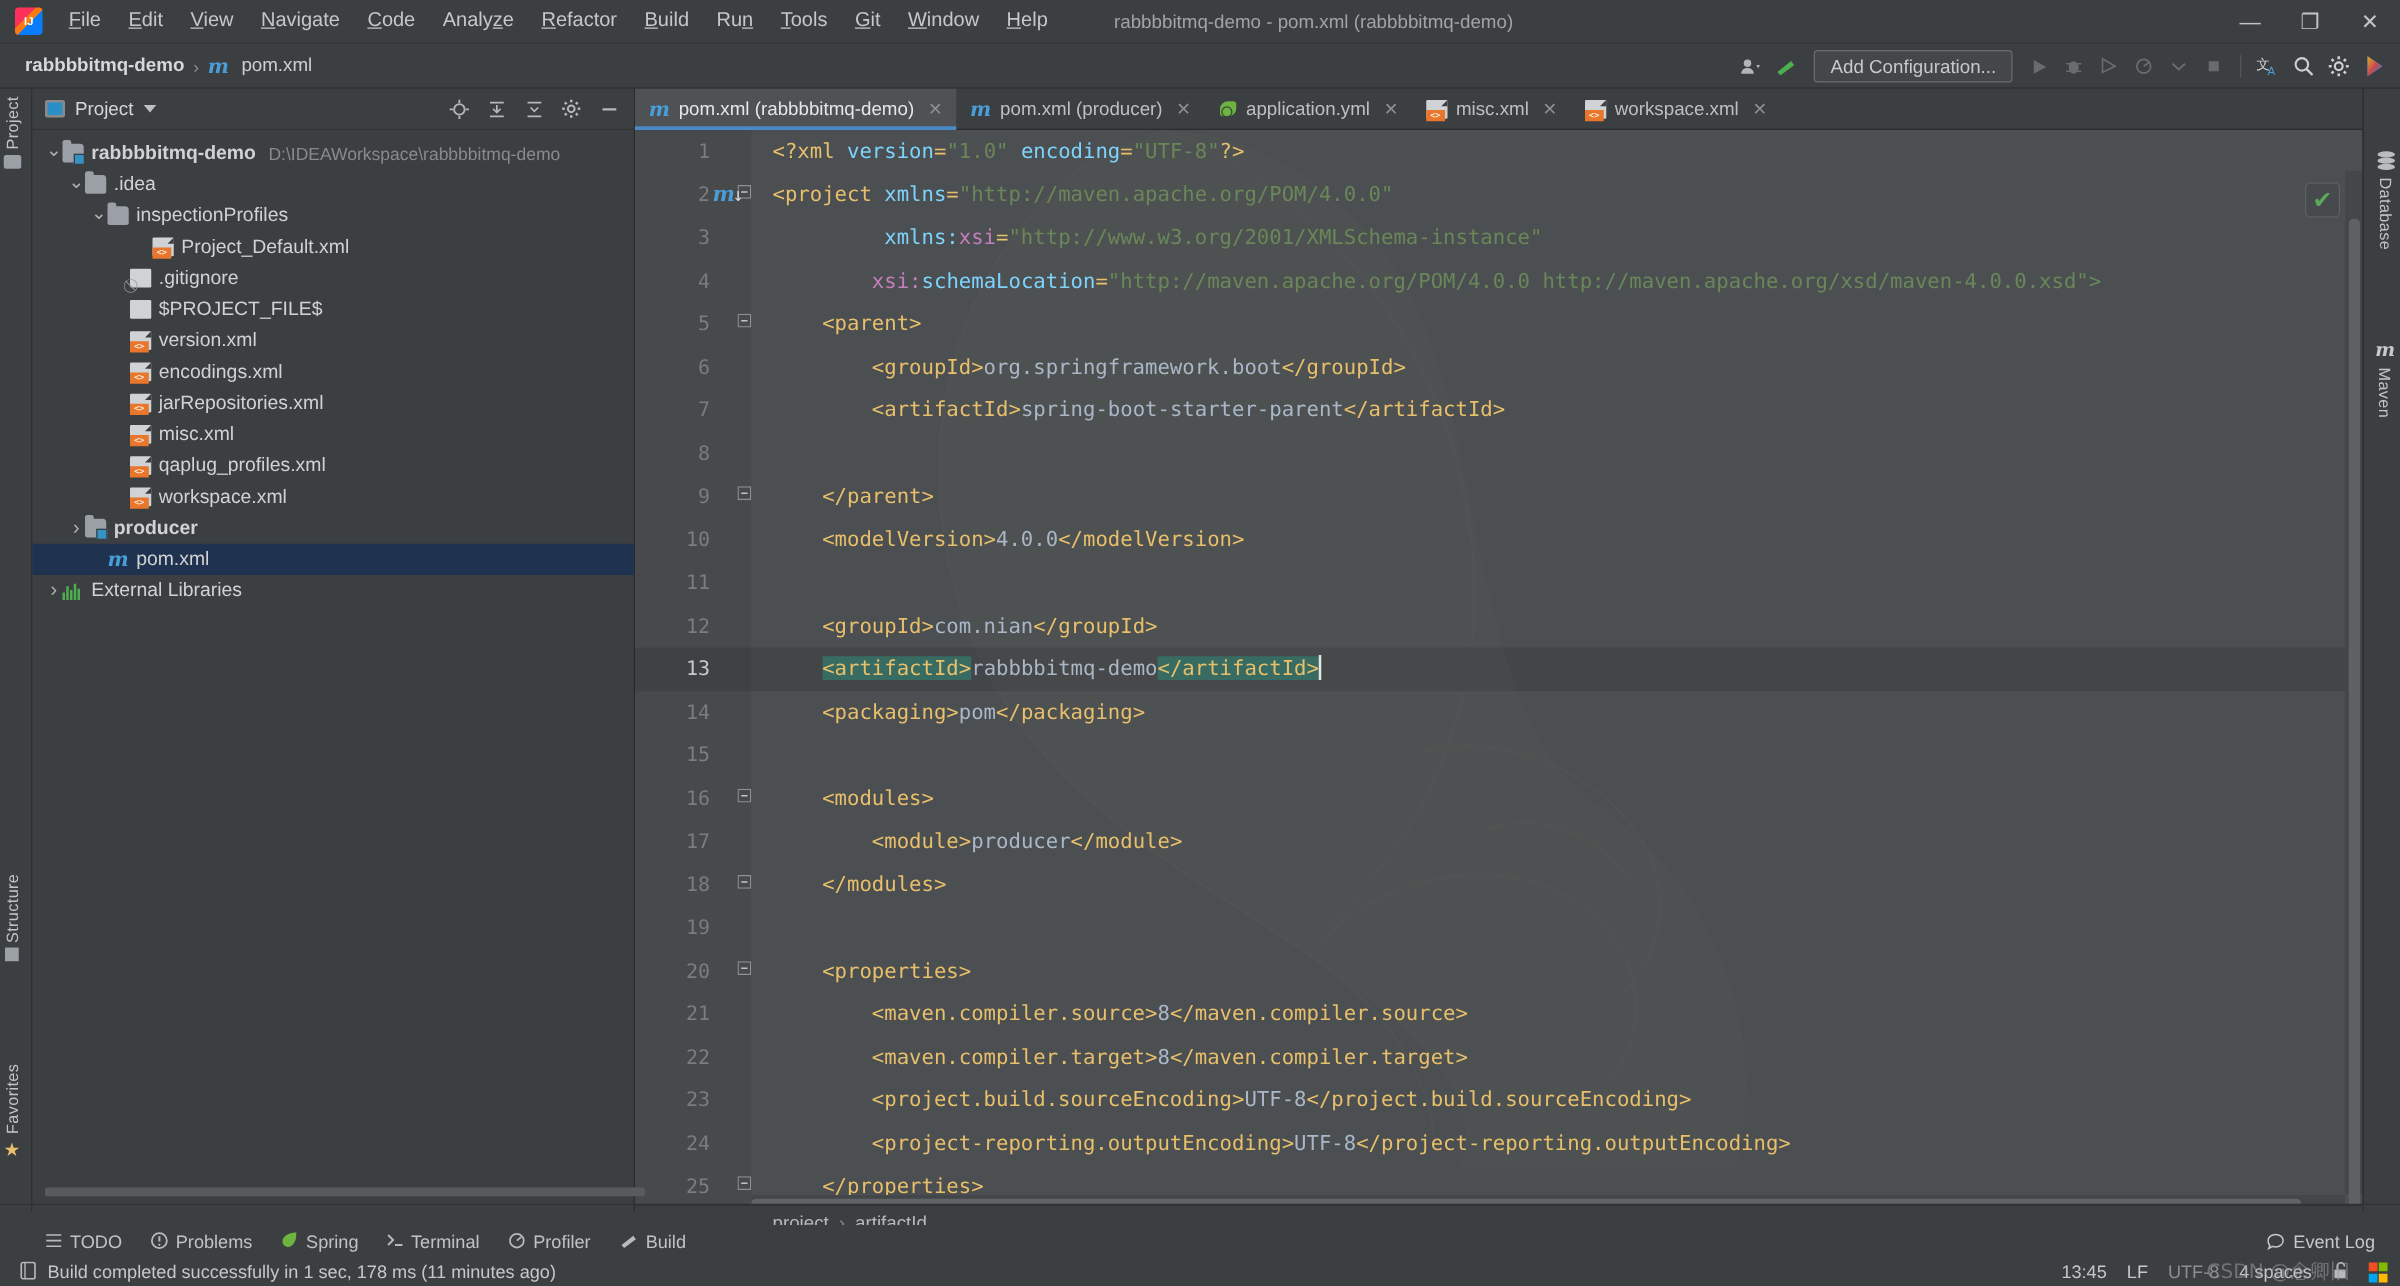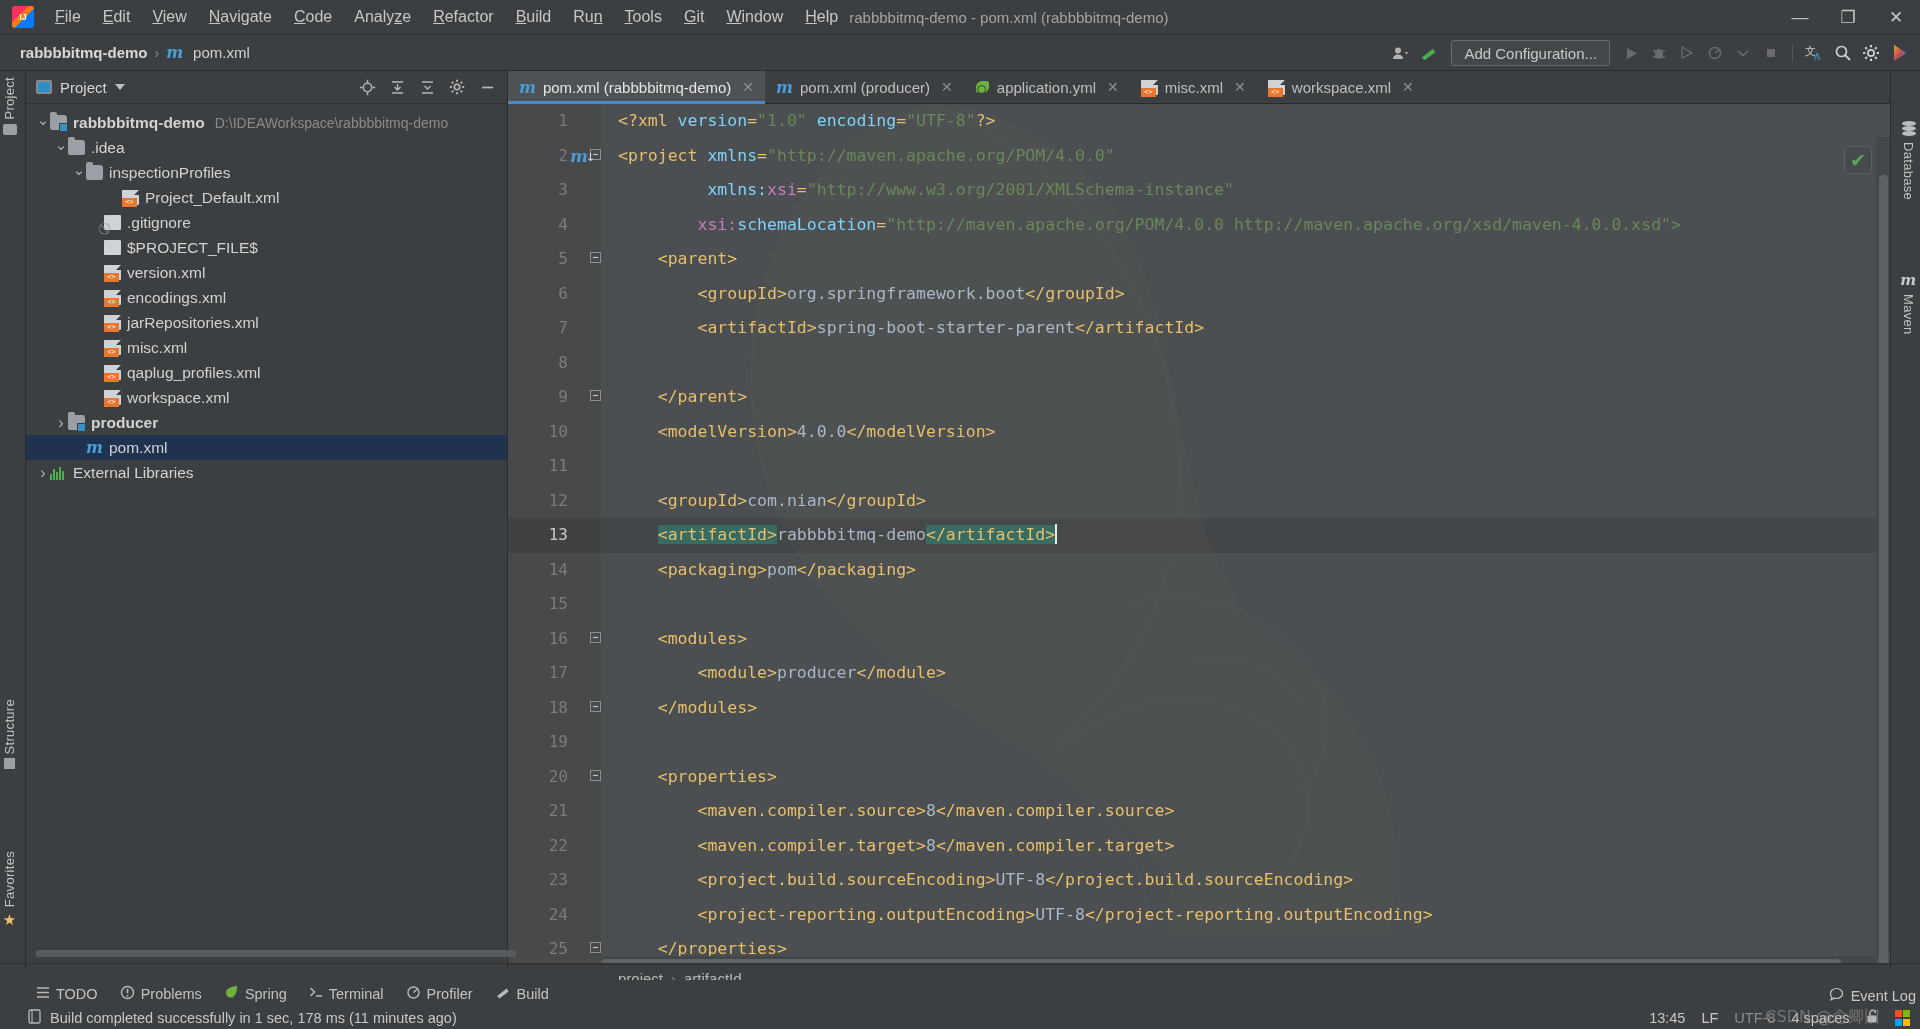--- a/index.html
+++ b/index.html
@@ -26,21 +26,21 @@
   .logo:after{
     content:"IJ"; position:absolute; left:0; top:0; width:100%; height:100%;
     font-size:9px; font-weight:bold; color:#fff; display:flex; align-items:center; justify-content:center;
   }
   .menu{ display:flex; align-items:center; gap:0px; }
   .menu-item{
     padding:5px 11px; font-size:16px; color:#c7c7c7; cursor:default; line-height:1;
   }
   .menu-item span.u{ text-decoration:underline; }
   .win-title{
-    font-size:15px; color:#a3a3a3; white-space:nowrap;
+    margin-left:42px; font-size:15px; color:#a3a3a3; white-space:nowrap;
   }
   .win-controls{
     position:absolute; right:0; top:0; height:35px; display:flex; align-items:center;
   }
   .wc{ width:48px;height:35px;display:flex;align-items:center;justify-content:center;font-size:17px;color:#c4c4c4;}
 
   
   .navbar{
     position:absolute; left:0; top:35px; width:1920px; height:36px;
     background:#3c3f41; display:flex; align-items:center;
@@ -233,25 +233,25 @@
     display:flex; align-items:center; gap:22px; padding-left:36px;
     font-size:14.5px; color:#c2c2c2; background:#3c3f41;
   }
   .tool-btn{ display:flex; align-items:center; gap:6px; }
   .tool-ico{ font-size:14px; color:#b9b9b9; }
   .statusline{
     position:absolute; left:0; right:0; bottom:0; height:22px;
     display:flex; align-items:center; font-size:14.5px; color:#c7c7c7;
     background:#3c3f41;
   }
-  .status-left{ display:flex; align-items:center; gap:8px; padding-left:28px;justify-content:space-between; }
+  .status-left{ display:flex; align-items:center; gap:8px; padding-left:16px;justify-content:space-between; }
   .status-right{ margin-left:auto; display:flex; align-items:center; gap:16px; padding-right:10px; }
   .status-right .muted{ color:#8d8d8d; }
   .evlog{
-    position:absolute; right:4px; bottom:24px; display:flex; align-items:center; gap:7px;
+    position:absolute; right:20px; bottom:24px; display:flex; align-items:flex-start; gap:7px;
     font-size:14.5px; color:#c7c7c7;
   }
   .ms-logo{ display:grid; grid-template-columns:7px 7px; grid-template-rows:7px 7px; gap:1.5px;}
   .ms-logo i{display:block;}
   .wmk{ position:absolute; right:40px; bottom:1px; font-size:16px; color:#9b9b9b; opacity:.55; font-family:"DejaVu Sans",sans-serif;}
   .divline{ position:absolute; left:0; right:0; bottom:65px; height:1px; background:#323232;}
   .leftbottom-progress{
     position:absolute; left:36px; bottom:72px; width:480px; height:7px; background:#585b5d; border-radius:2px;
   }
 </style>

